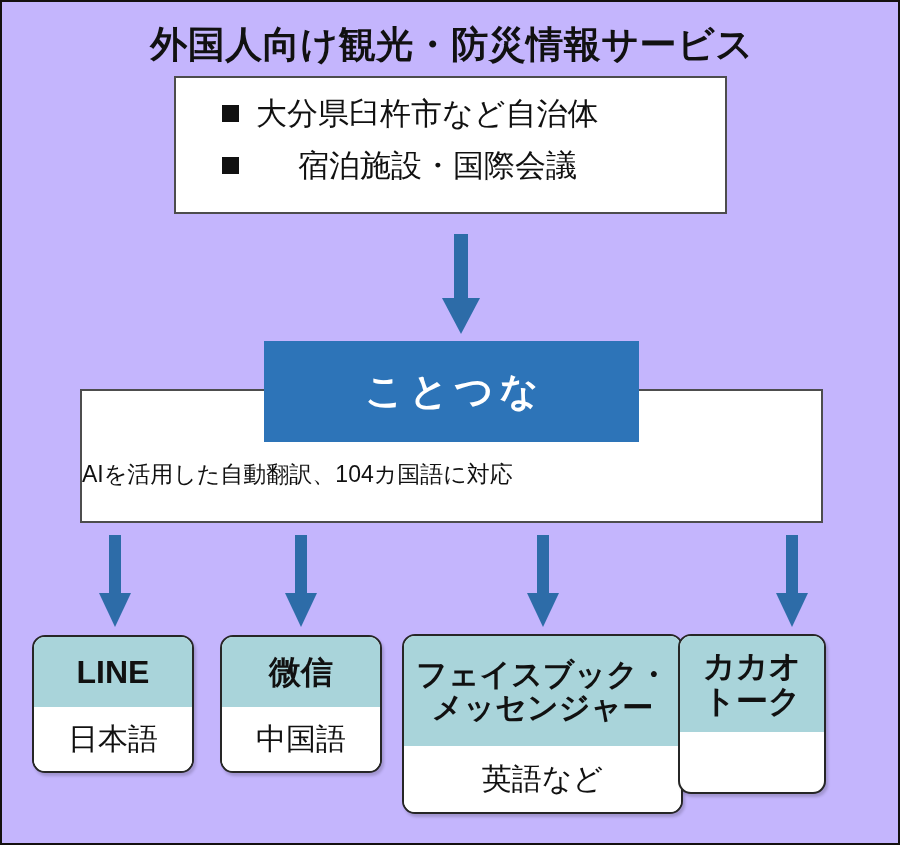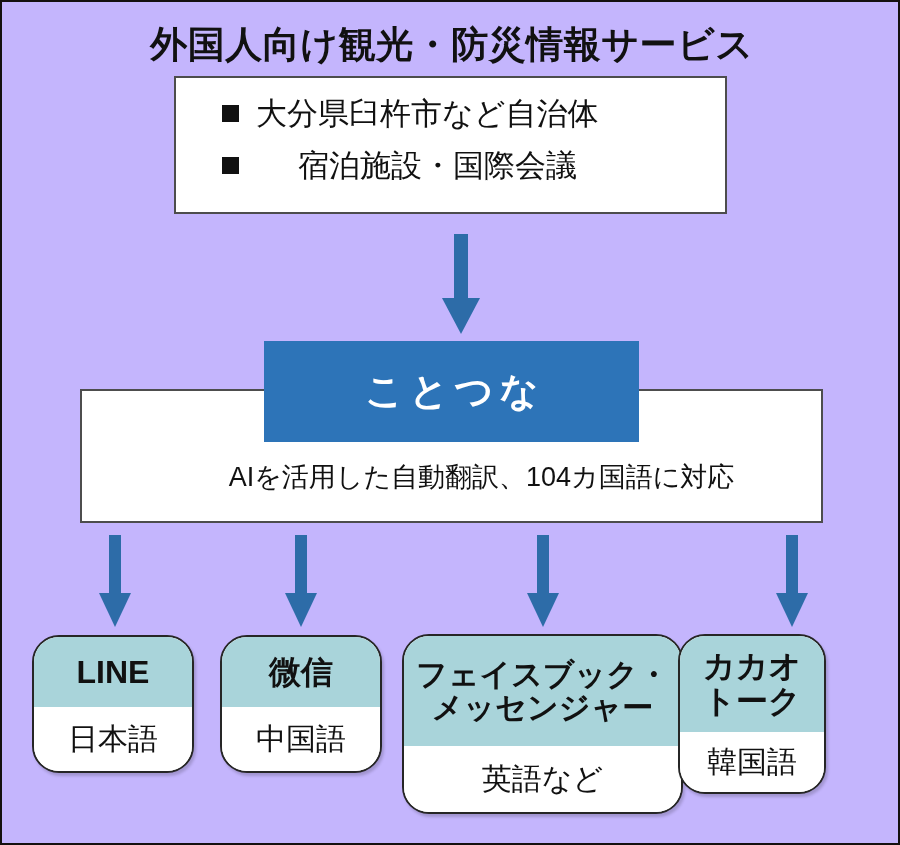--- a/index.html
+++ b/index.html
@@ -119,25 +119,24 @@
     height: 134px;
     box-sizing: border-box;
     border: 2px solid #4d4d4d;
     background: #ffffff;
   }
   #service-desc {
     position: absolute;
     left: 0;
     top: 68px;
     width: 743px;
-    text-align: center;
-    font-size: 27px;
-    color: #111111;
-    white-space: nowrap;
-    margin-left: 28px;
+    text-align: left;
+    font-size: 23px;
+    color: #111111;
+    white-space: nowrap;
   }
 
   
   #brand-box {
     position: absolute;
     left: 262px;
     top: 339px;
     width: 375px;
     height: 101px;
     background: #2d74b8;
@@ -152,21 +151,21 @@
     letter-spacing: 6px;
     text-indent: 6px;
     white-space: nowrap;
   }
 
   
   .channel-card {
     position: absolute;
     box-sizing: border-box;
     border: 2px solid #262626;
-    border-radius: 27px;
+    border-radius: 13px;
     background: #ffffff;
     overflow: hidden;
     box-shadow: 2px 3px 3px rgba(0,0,0,0.18);
   }
   .channel-head {
     background: #a9d4da;
     width: 100%;
     box-sizing: border-box;
     display: flex;
     align-items: center;
@@ -285,18 +284,15 @@
     </div>
     <div class="channel-body">
       <span class="channel-body-text">英語など</span>
     </div>
   </div>
 
   <div class="channel-card" id="card-3">
     <div class="channel-head">
       <span class="channel-head-text">カカオ<br>トーク</span>
     </div>
-    <div class="channel-body">
-      <span class="channel-body-text">韓国語</span>
-    </div>
   </div>
 
 </div>
 
 </body></html>

